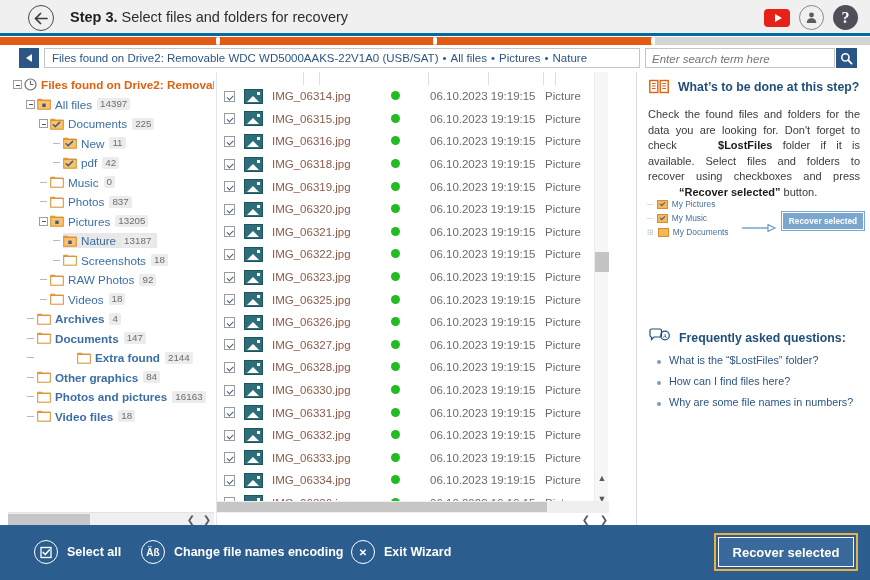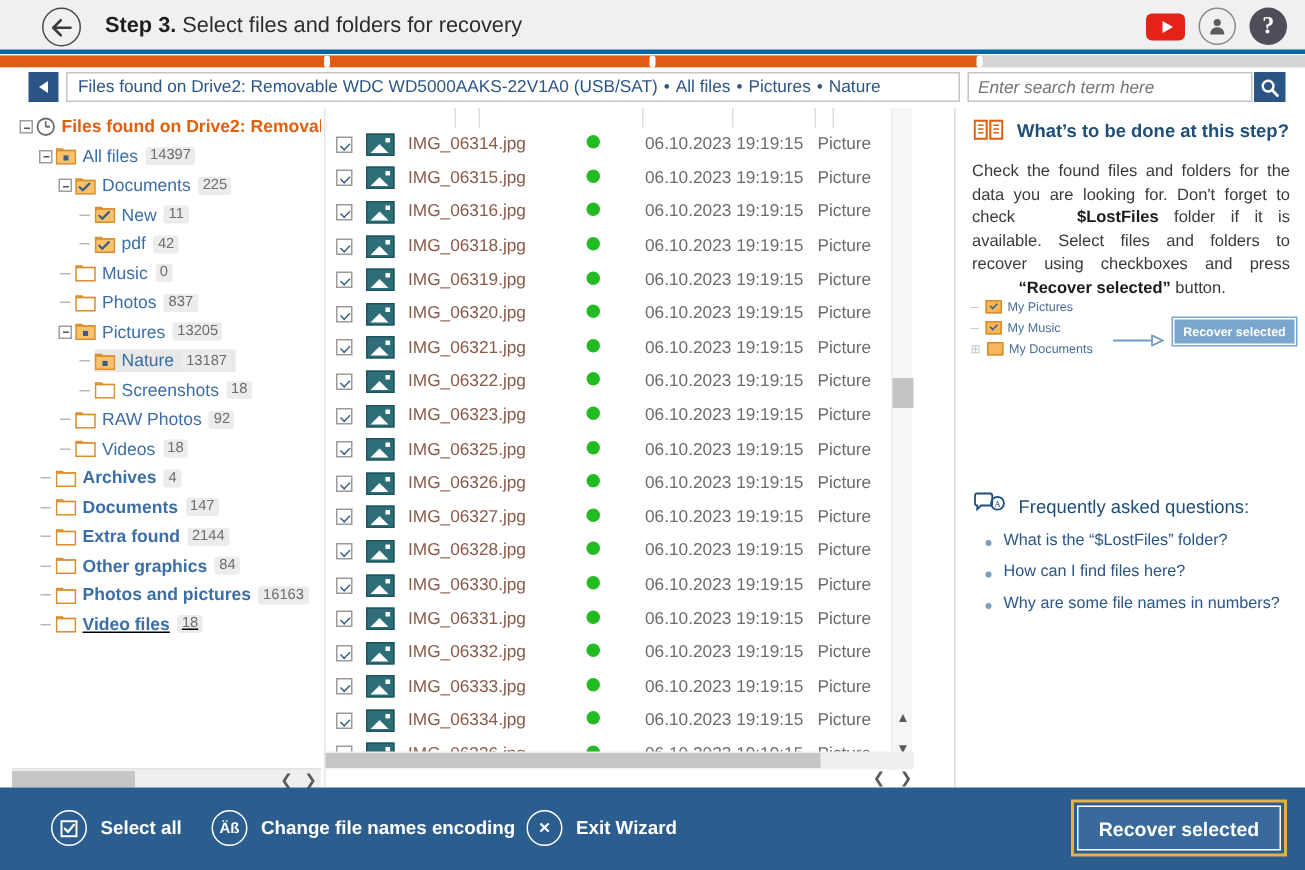--- a/index.html
+++ b/index.html
@@ -333,21 +333,21 @@
   }
   .illus-arrow {
     position: absolute; left: 95px; top: 21px;
     width: 36px; height: 7px;
   }
   .faq-title {
     position: absolute; left: 12px; top: 256px;
     display: flex; align-items: center; gap: 9px;
   }
   .faq-title .ttxt {
-    font-size: 12.3px; font-weight: normal; color: #1f4e79;
+    font-size: 12.3px; font-weight: bold; color: #1f4e79;
   }
   .faq-list {
     position: absolute; left: 20px; top: 282px; width: 210px;
   }
   .faq-item {
     display: flex; align-items: flex-start; gap: 8px;
     font-size: 10.8px; color: #2b5584; height: 21px;
     cursor: pointer;
   }
   .faq-item .bul {
@@ -662,21 +662,21 @@
               <span class="fico">
                 <svg width="14" height="12" viewBox="0 0 14 12">
                   <path d="M0.7 2.2 V1.2 H4.6 L5.7 2.4 H13.3 V2.2 Z" fill="#fbc26b" stroke="#d98e2b" stroke-width="0.9"></path>
                   <rect x="0.7" y="2.4" width="12.6" height="8.8" fill="#ffffff" stroke="#d98e2b" stroke-width="1"></rect>
                 </svg>
               </span>
               <span class="tlabel">Documents</span>
               <span class="tcount">147</span>
             </span>
           </div>
-          <div class="tnode grp" style="padding-left: 16px;">
+          <div class="tnode grp" style="padding-left: 16px; gap: 40px;">
             <span class="twist">
               <i class="dash"></i>
             </span>
             <span class="tlabel-wrap">
               <span class="fico">
                 <svg width="14" height="12" viewBox="0 0 14 12">
                   <path d="M0.7 2.2 V1.2 H4.6 L5.7 2.4 H13.3 V2.2 Z" fill="#fbc26b" stroke="#d98e2b" stroke-width="0.9"></path>
                   <rect x="0.7" y="2.4" width="12.6" height="8.8" fill="#ffffff" stroke="#d98e2b" stroke-width="1"></rect>
                 </svg>
               </span>
@@ -707,21 +707,21 @@
               <span class="fico">
                 <svg width="14" height="12" viewBox="0 0 14 12">
                   <path d="M0.7 2.2 V1.2 H4.6 L5.7 2.4 H13.3 V2.2 Z" fill="#fbc26b" stroke="#d98e2b" stroke-width="0.9"></path>
                   <rect x="0.7" y="2.4" width="12.6" height="8.8" fill="#ffffff" stroke="#d98e2b" stroke-width="1"></rect>
                 </svg>
               </span>
               <span class="tlabel">Photos and pictures</span>
               <span class="tcount">16163</span>
             </span>
           </div>
-          <div class="tnode grp" style="padding-left: 16px; text-decoration: underline;">
+          <div class="tnode grp" style="padding-left: 16px;">
             <span class="twist">
               <i class="dash"></i>
             </span>
             <span class="tlabel-wrap">
               <span class="fico">
                 <svg width="14" height="12" viewBox="0 0 14 12">
                   <path d="M0.7 2.2 V1.2 H4.6 L5.7 2.4 H13.3 V2.2 Z" fill="#fbc26b" stroke="#d98e2b" stroke-width="0.9"></path>
                   <rect x="0.7" y="2.4" width="12.6" height="8.8" fill="#ffffff" stroke="#d98e2b" stroke-width="1"></rect>
                 </svg>
               </span>

